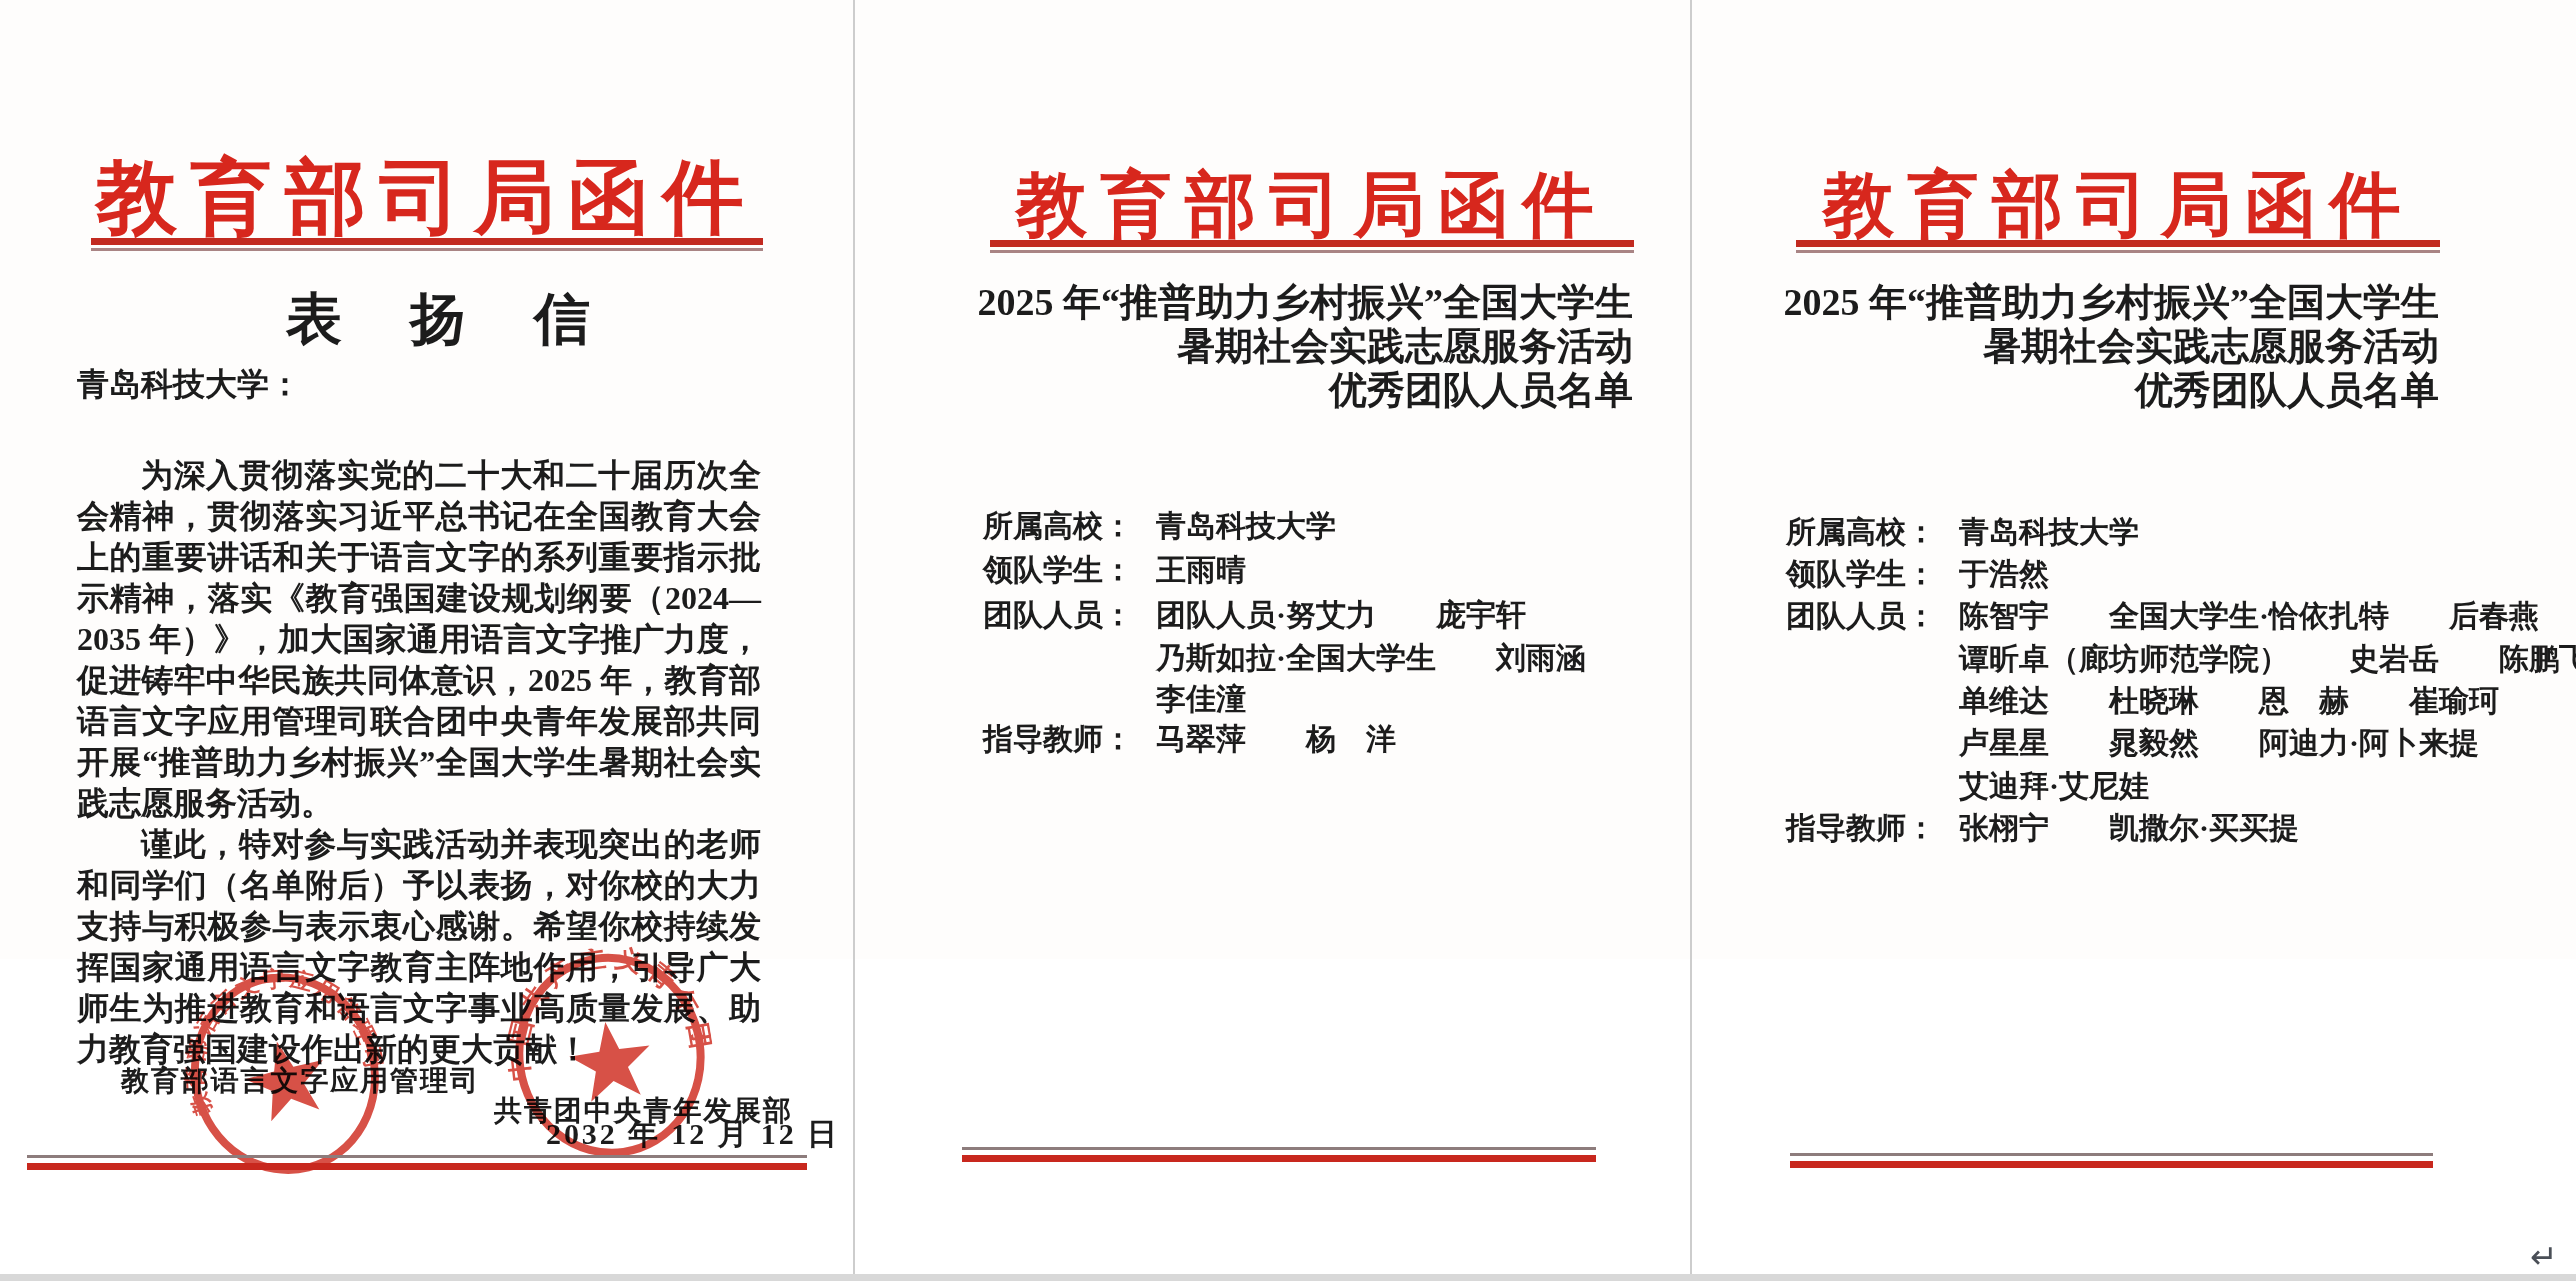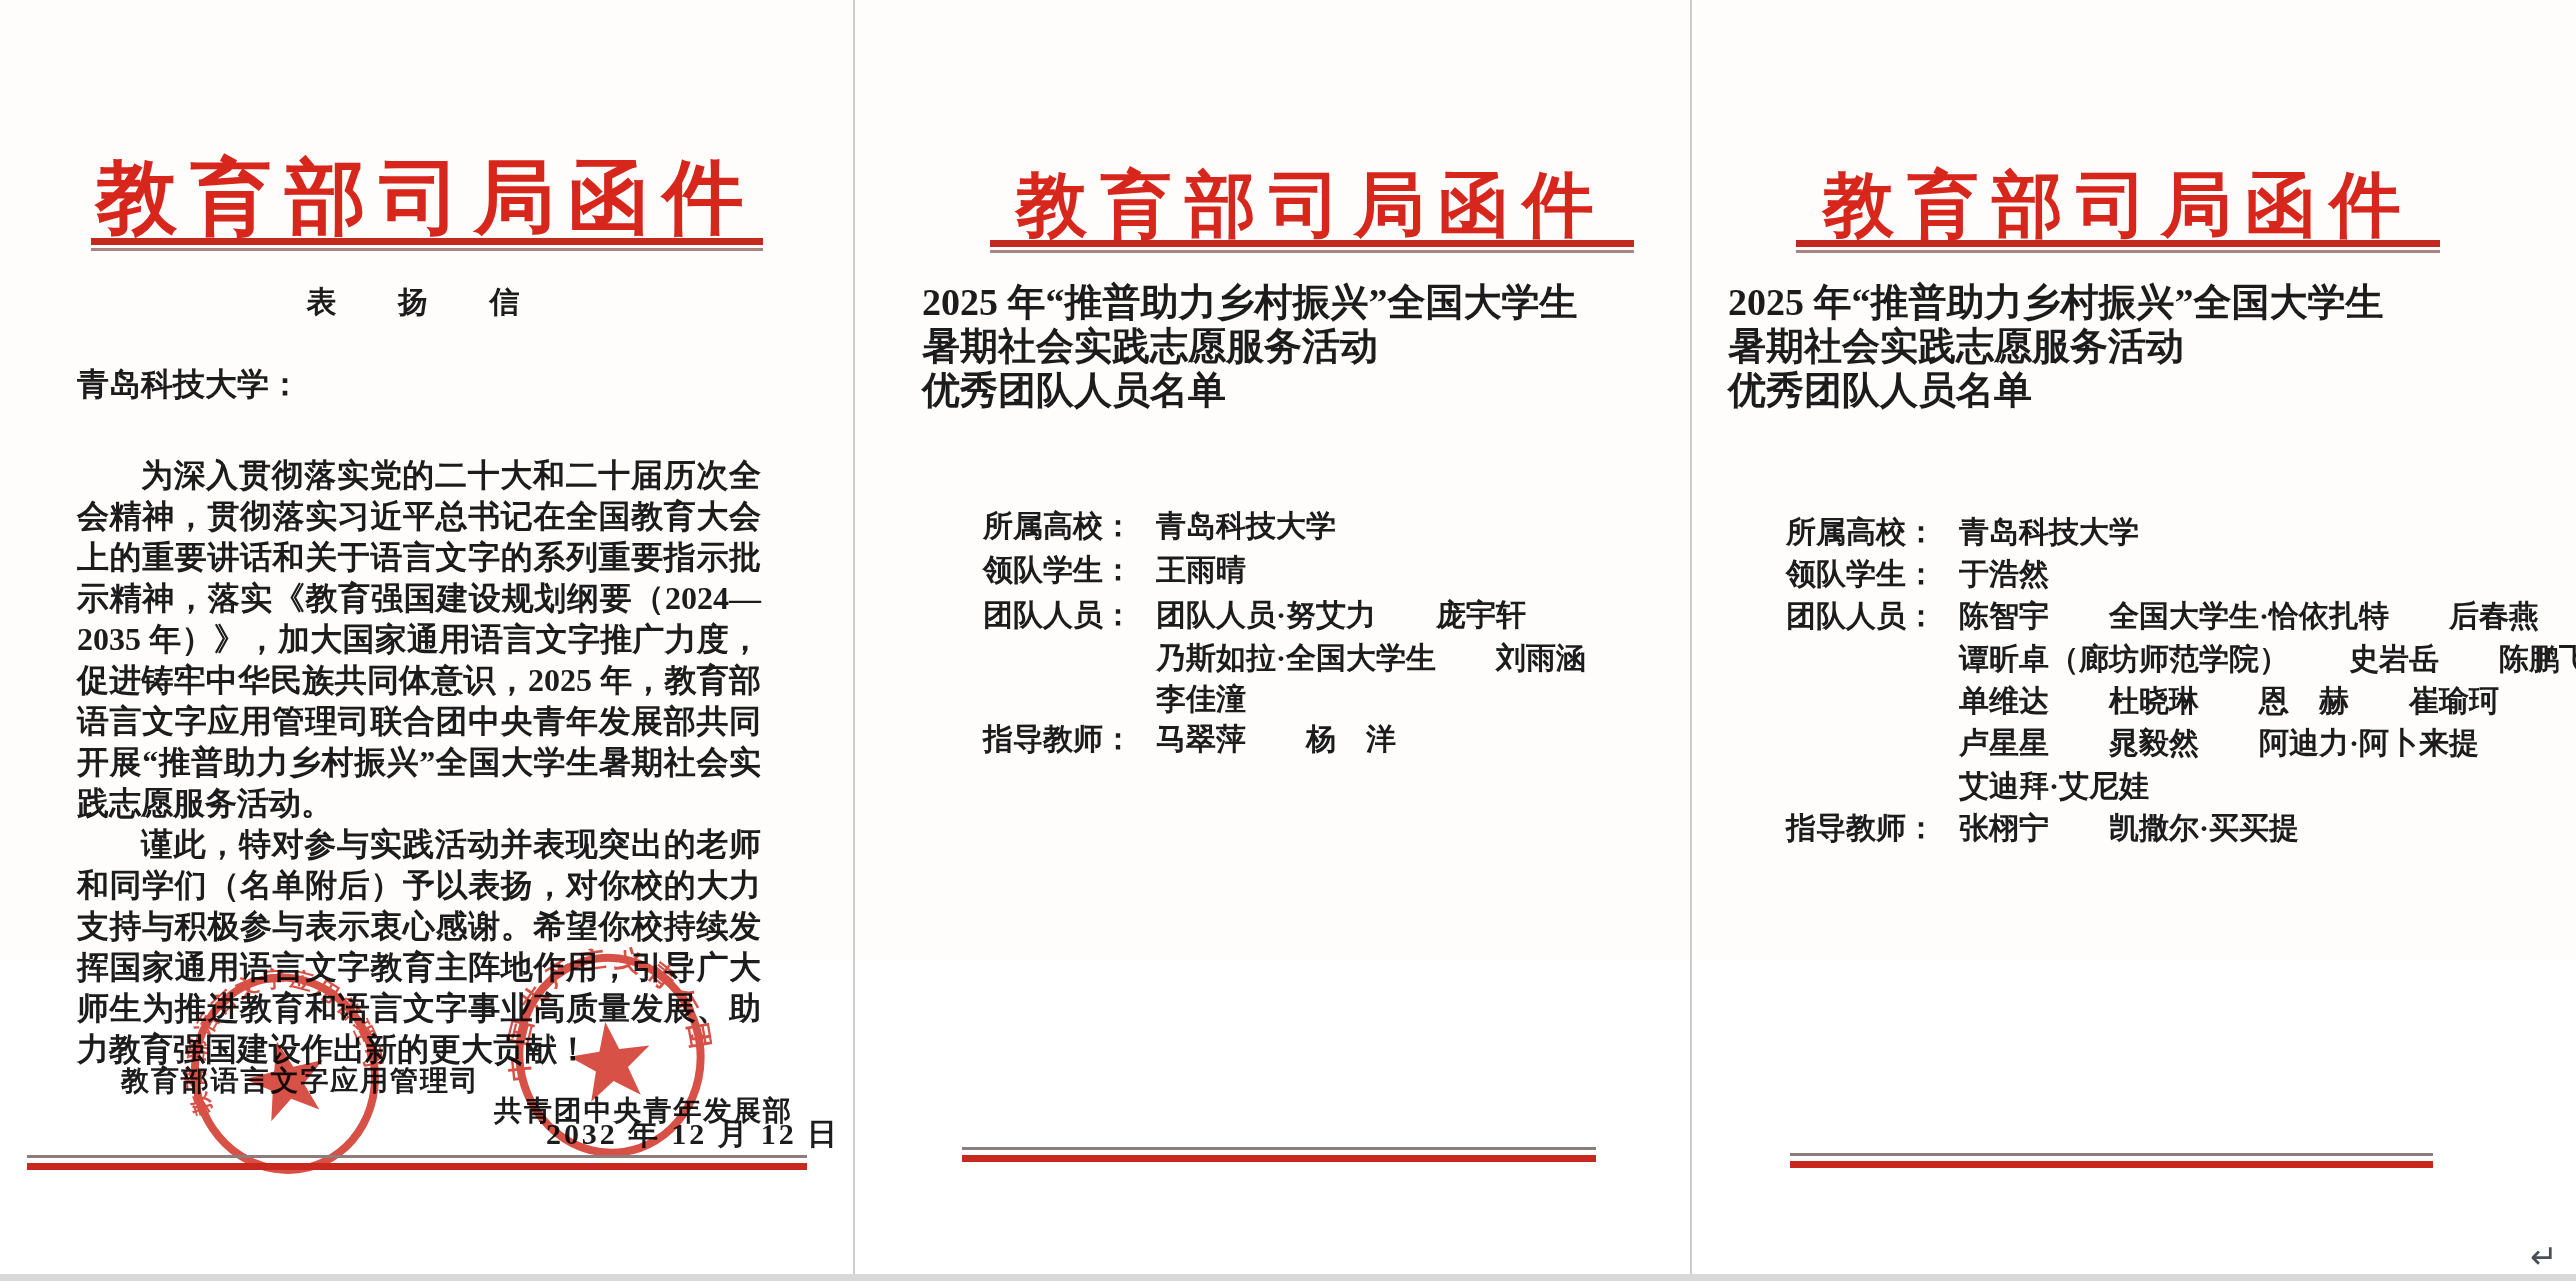--- a/index.html
+++ b/index.html
@@ -15,32 +15,32 @@
   .letterhead{position:absolute;text-align:center;color:#d7271d;font-weight:bold;
               letter-spacing:13.4px;white-space:nowrap;}
   .rule{position:absolute;}
   .rule .thick{height:6.7px;background:#c22a20;}
   .rule .thin{height:2.9px;background:#a98484;margin-top:3.8px;}
   .rule-b .thin2{height:2.9px;background:#8d7c7c;}
   .rule-b .thick2{height:7.7px;background:#c8281e;margin-top:4.8px;}
 
   
   .p1-title{position:absolute;top:282px;left:0;width:100%;text-align:center;
-            font-size:30px;font-weight:bold;letter-spacing:27px;}
+            font-size:56px;font-weight:bold;letter-spacing:27px;padding-left:25px;}
   .p1-salutation{position:absolute;top:363px;left:77px;font-size:32px;font-weight:bold;}
   .p1-body{position:absolute;top:407px;left:77px;width:684px;font-size:32px;font-weight:bold;
            line-height:41px;text-align:justify;margin-top:48px;}
   .p1-body p{margin:0;text-indent:2em;}
   .sig{position:absolute;font-size:28px;font-weight:bold;white-space:nowrap;letter-spacing:1.9px;}
   .p1-date{position:absolute;top:1114px;left:546px;font-size:30px;font-weight:bold;
            letter-spacing:2.9px;white-space:nowrap;}
   .seal{position:absolute;mix-blend-mode:multiply;opacity:.82;}
 
   
-  .doc-title{position:absolute;top:280px;width:100%;text-align:left;font-size:38px;
+  .doc-title{position:absolute;top:280px;width:100%;text-align:right;font-size:38px;
              font-weight:bold;line-height:44px;}
   .doc-title div{white-space:nowrap;}
   .lrow{position:absolute;font-size:30px;font-weight:bold;white-space:nowrap;}
   .lrow .lbl{position:absolute;}
   .lrow .val{position:absolute;}
   #page2 .lrow .lbl{left:128px;}
   #page2 .lrow .val{left:301px;}
   #page3 .lrow .lbl{left:94px;}
   #page3 .lrow .val{left:267px;}
 

